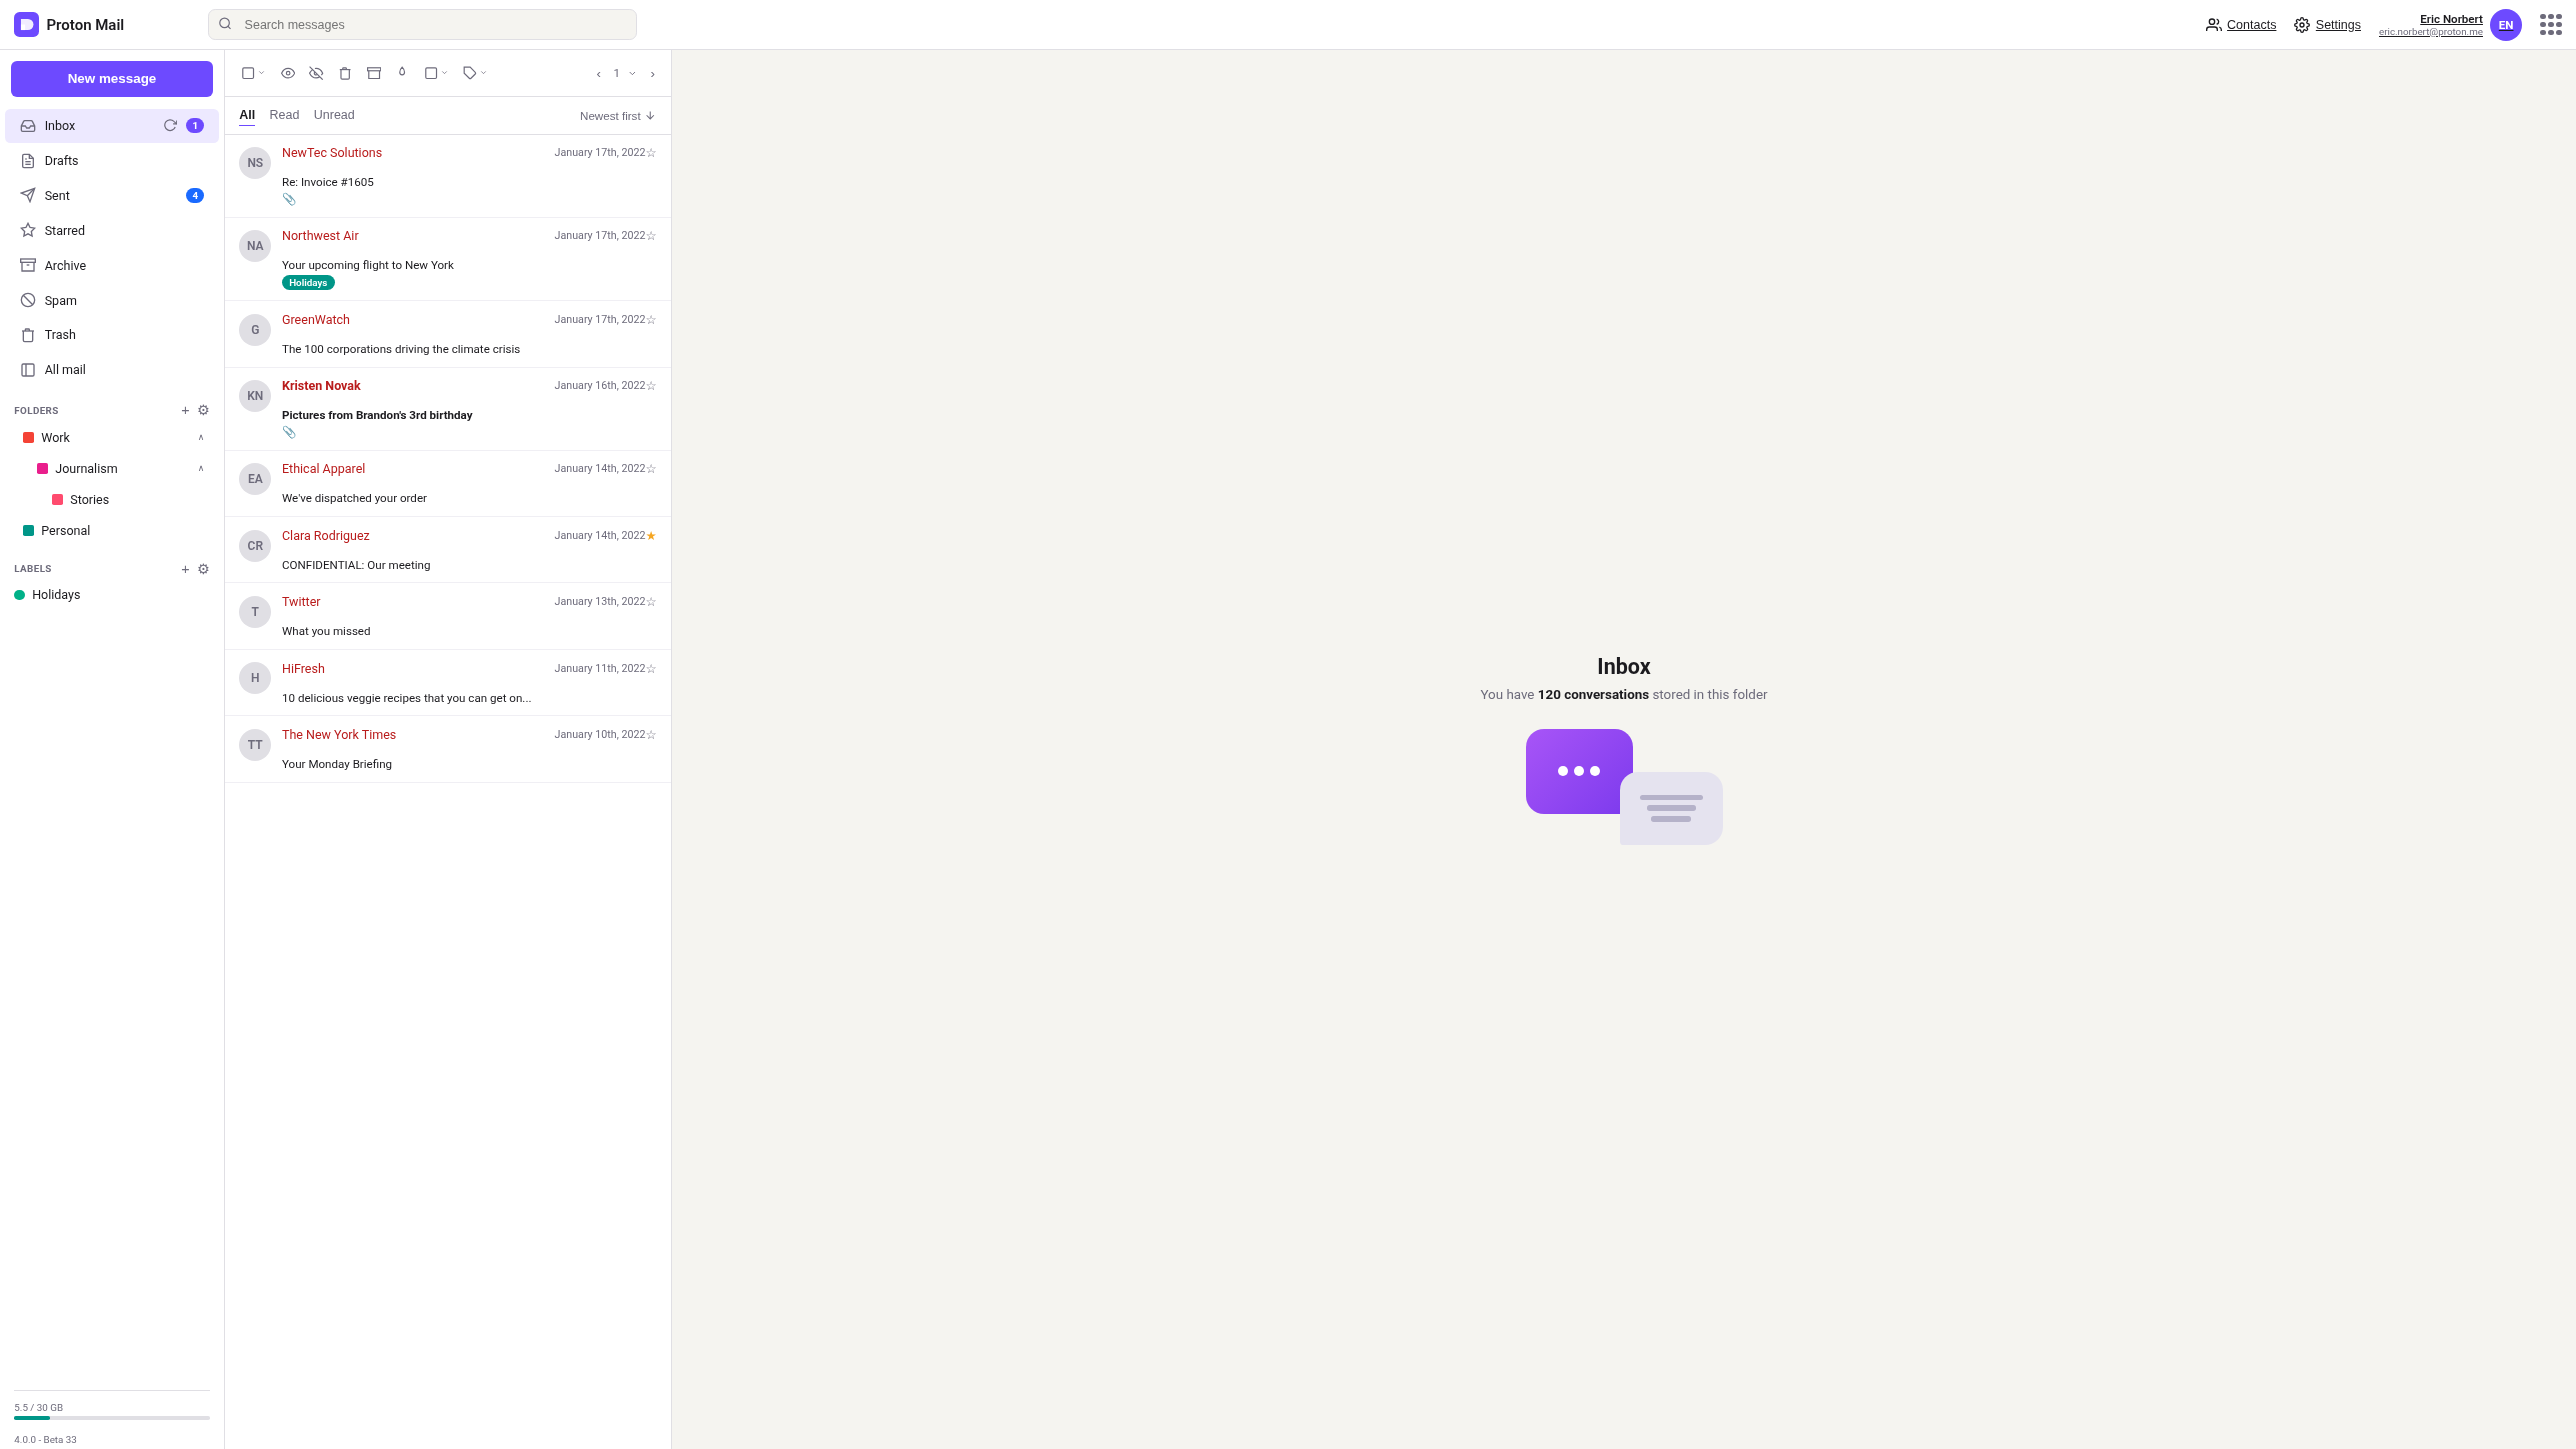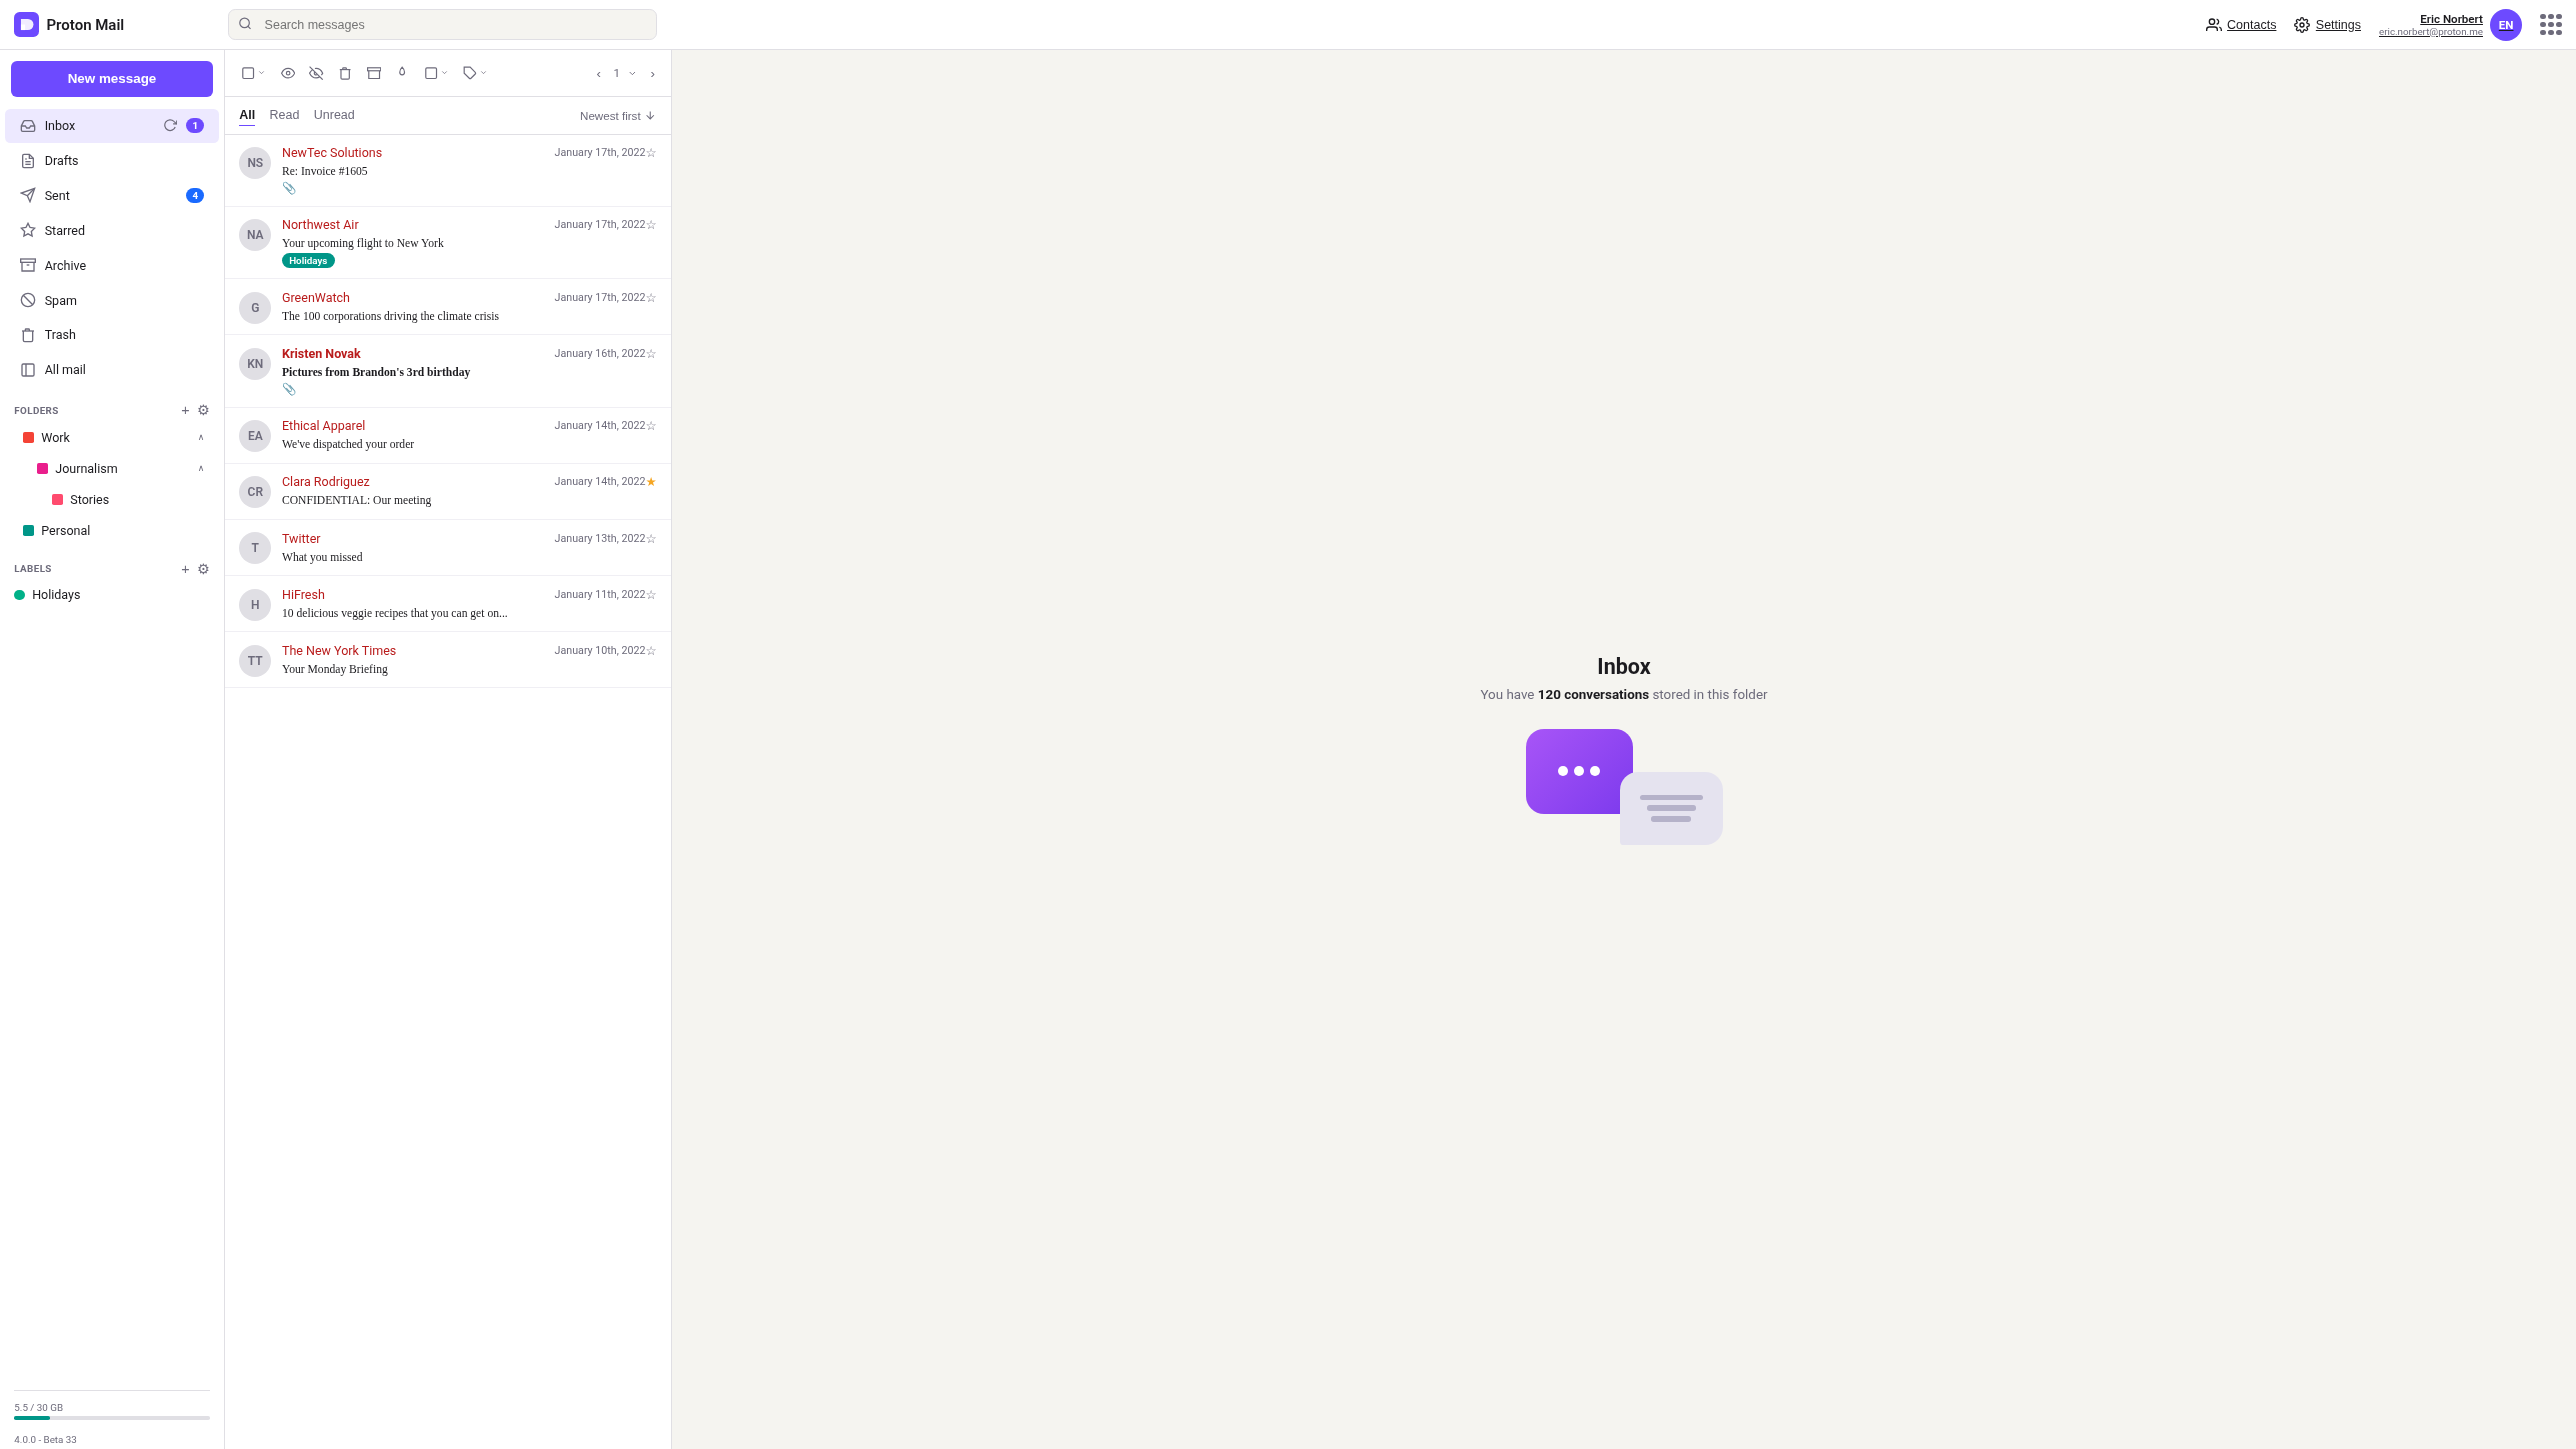--- a/index.html
+++ b/index.html
@@ -5,21 +5,21 @@
     * { box-sizing: border-box; margin: 0; padding: 0; }
     body { font-family: -apple-system, BlinkMacSystemFont, 'Segoe UI', Roboto, sans-serif; background: #f5f4f0; color: #1c1b1f; font-size: 12.5px; }
     
     .app-container { display: flex; flex-direction: column; height: 100vh; }
     
     
     .header { display: flex; align-items: center; background: #fff; height: 50px; padding: 0 14.3px; border-bottom: 0.9px solid #e0dfe4; gap: 14.3px; }
     .logo-area { display: flex; align-items: center; gap: 7.2px; min-width: 179px; }
     .logo-icon { width: 25px; height: 25px; }
     .logo-text { font-size: 15px; font-weight: 600; color: #1c1b1f; }
-    .search-bar { flex: 1; max-width: 429px; position: relative; margin-left: 20px; }
+    .search-bar { flex: 1; max-width: 429px; position: relative; }
     .search-bar input { width: 100%; padding: 7.2px 14.3px 7.2px 36px; border: 0.9px solid #e0dfe4; border-radius: 7.2px; background: #f5f4f0; font-size: 12.5px; outline: none; }
     .search-icon-wrap { position: absolute; left: 10.7px; top: 50%; transform: translateY(-50%); color: #6d6b7b; }
     .header-actions { margin-left: auto; display: flex; align-items: center; gap: 18px; text-decoration: underline; }
     .header-btn { display: flex; align-items: center; gap: 5.4px; background: none; border: none; cursor: pointer; color: #1c1b1f; font-size: 12.5px; }
     .header-btn svg { width: 16px; height: 16px; }
     .user-info { display: flex; align-items: center; gap: 7.2px; }
     .user-avatar { width: 32px; height: 32px; border-radius: 50%; background: #6d4aff; color: #fff; display: flex; align-items: center; justify-content: center; font-weight: 700; font-size: 11.6px; }
     .user-details { text-align: right; }
     .user-name { font-weight: 600; font-size: 11.6px; }
     .user-email { font-size: 9.8px; color: #6d6b7b; }
@@ -83,21 +83,21 @@
     .email-item.unread .email-sender { font-weight: 700; }
     .email-item.unread .email-subject { font-weight: 700; }
     .email-avatar { width: 32px; height: 32px; border-radius: 50%; background: #e0dfe4; color: #6d6b7b; display: flex; align-items: center; justify-content: center; font-size: 12px; font-weight: 600; flex-shrink: 0; margin-top: 1.8px; }
     .email-content { flex: 1; min-width: 0; }
     .email-top { display: flex; align-items: center; justify-content: space-between; gap: 7.2px; }
     .email-sender { font-size: 12.5px; color: #b91c1c; white-space: nowrap; overflow: hidden; text-overflow: ellipsis; }
     .email-date-star { display: flex; align-items: center; gap: 0; flex-shrink: 0; text-align: center; }
     .email-date { font-size: 10.7px; color: #6d6b7b; white-space: nowrap; }
     .star-icon { color: #6d6b7b; font-size: 12.5px; }
     .star-icon.filled { color: #f5a623; }
-    .email-subject { font-size: 11.6px; color: #1c1b1f; white-space: nowrap; overflow: hidden; text-overflow: ellipsis; margin-top: 5px; font-family: Liberation Serif, serif; }
+    .email-subject { font-size: 11.6px; color: #1c1b1f; white-space: nowrap; overflow: hidden; text-overflow: ellipsis; margin-top: 15px; }
     .email-meta { display: flex; align-items: center; gap: 5.4px; margin-top: 2.7px; }
     .label-badge { background: #009688; color: #fff; border-radius: 9px; padding: 1.8px 7.2px; font-size: 9.8px; font-weight: 600; }
     .attach-icon { color: #6d6b7b; font-size: 11.6px; }
     
     
     .main-content { flex: 1; display: flex; flex-direction: column; align-items: center; justify-content: center; background: #f5f4f0; }
     .inbox-info { text-align: center; }
     .inbox-title { font-size: 21.5px; font-weight: 700; margin-bottom: 7.2px; }
     .inbox-subtitle { font-size: 13.4px; color: #6d6b7b; }
     .inbox-subtitle strong { color: #1c1b1f; font-weight: 700; }

